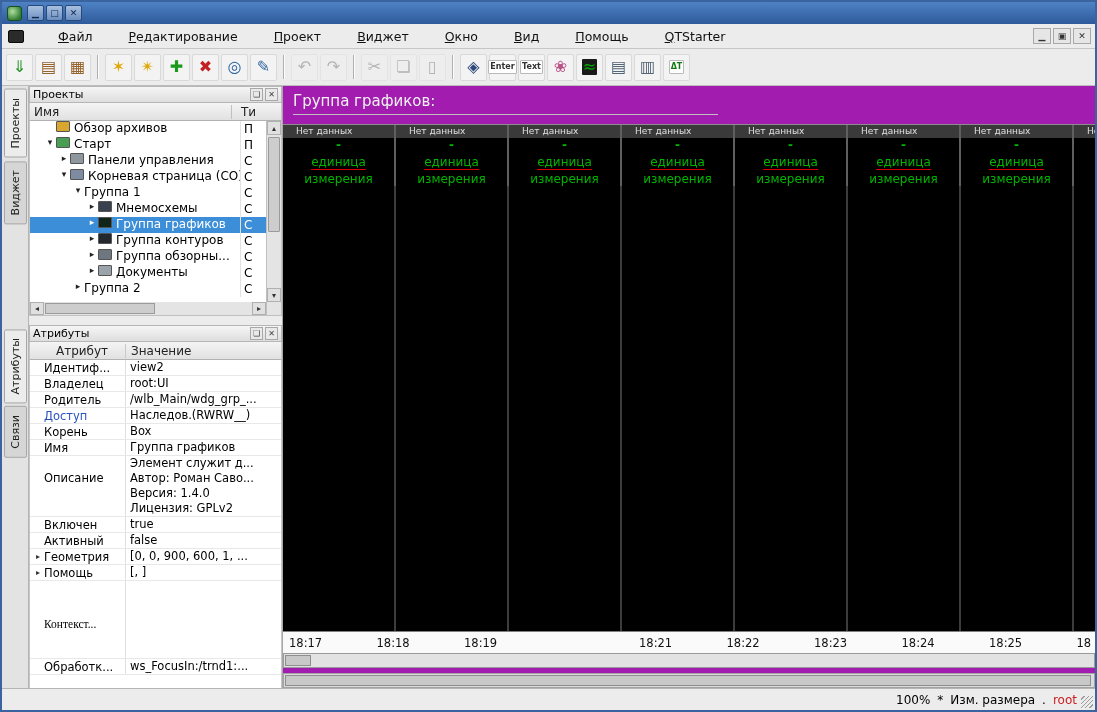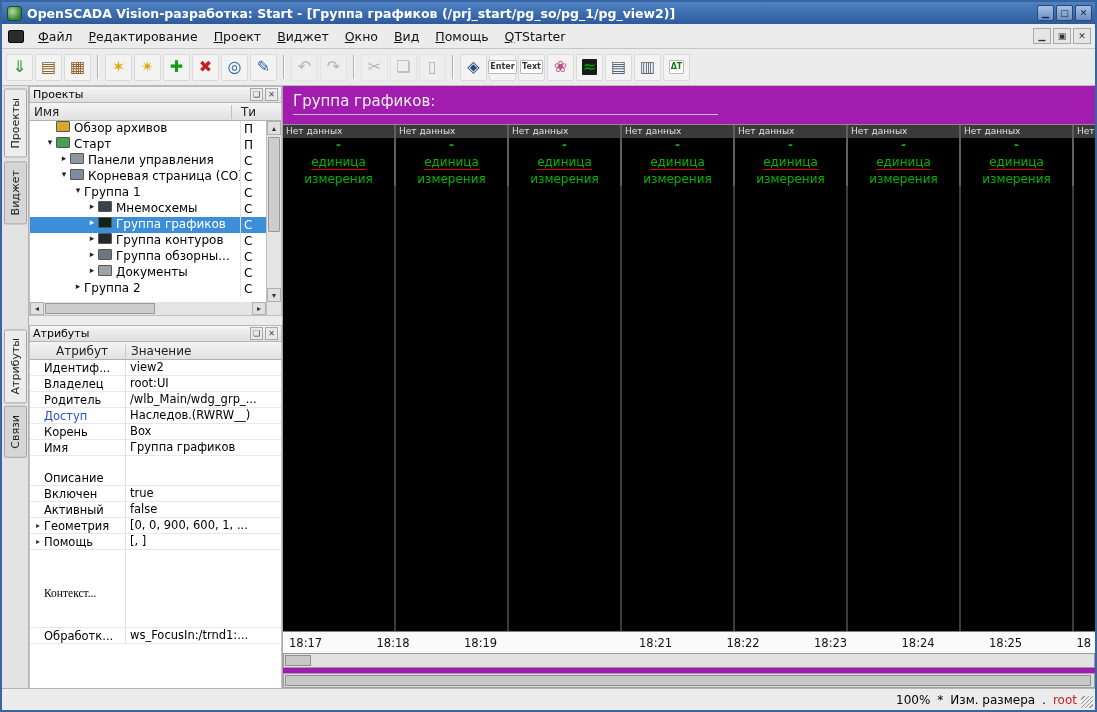--- a/index.html
+++ b/index.html
@@ -19,21 +19,21 @@
   .tb-btn { width:17px; height:16px; display:flex; align-items:center; justify-content:center;
             font-size:9px; font-weight:bold; color:#12294d; background:linear-gradient(#a8c0e0,#6c8fc0);
             border:1px solid #27497c; border-radius:2px; }
 
   
   .menubar { height:25px; flex:none; display:flex; align-items:center; background:#ececec;
              border-bottom:1px solid #c6c6c6; padding:0 4px; }
   .child-icon { width:16px; height:13px; background:#2b2b2b; border:1px solid #0a0a0a;
                 border-radius:2px; margin:0 6px 0 2px; flex:none; }
   .menu-items { display:flex; flex:1; }
-  .menu-item { padding:3px 8px; font-size:12.5px; color:#111; white-space:nowrap; }
+  .menu-item { padding:3px 8px; font-size:12.5px; color:#111; white-space:nowrap;margin-left:20px; }
   .menu-item::first-letter { text-decoration:underline; }
   .mdi-btns { display:flex; gap:2px; flex:none; }
   .mdi-btn { width:18px; height:16px; display:flex; align-items:center; justify-content:center;
              font-size:9px; background:#e6e6e6; border:1px solid #a8a8a8; color:#333; }
 
   
   .toolbar { height:37px; flex:none; display:flex; align-items:center; padding:0 4px;
              gap:2px; border-bottom:1px solid #bcbcbc; background:#ececec; }
   .tgroup { display:flex; gap:2px; }
   .toolbtn { width:27px; height:27px; display:flex; align-items:center; justify-content:center;
@@ -125,21 +125,21 @@
   .main { flex:1; min-width:0; background:#a21caf; display:flex; flex-direction:column; }
   .page-head { height:30px; flex:none; position:relative; color:#f2f2f2; }
   .page-title { position:absolute; left:10px; top:6px; font-size:15px; }
   .title-underline { position:absolute; left:10px; top:28px; width:425px; height:1px; background:#c0c0c0; }
 
   .trend-row { height:62px; flex:none; display:flex; overflow:hidden; margin-top:8px;
                border-top:1px solid #8c8c8c; background:#5f5f5f; }
   .tcell { width:111px; margin-right:2px; flex:none; background:#000; display:flex;
            flex-direction:column; overflow:hidden; }
   .tcell-head { height:13px; flex:none; background:#3a3a3a; color:#e0e0e0; font-size:9px;
-                line-height:13px; padding-left:3px; white-space:nowrap; overflow:hidden; }
+                line-height:13px; padding-left:13px; white-space:nowrap; overflow:hidden; }
   .tcell-val { color:var(--green,#00b400); font-size:12px; font-weight:bold; text-align:center; line-height:15px; }
   .tcell-unit { text-align:center; line-height:16px; }
   .tcell-unit span { color:var(--green,#00b400); font-size:12px; display:inline-block;
                      line-height:14px; border-bottom:1px solid var(--red,#dd0000); }
 
   .chart { flex:1; background:repeating-linear-gradient(to right,#000 0 111px,#3c3c3c 111px 113px); }
 
   .time-axis { height:22px; flex:none; background:#fafafa; border-top:1px solid #808080;
                position:relative; overflow:hidden; }
   .time-label { position:absolute; top:4px; font-size:11.5px; color:#111; white-space:nowrap; }
@@ -160,21 +160,20 @@
   .grip { position:absolute; right:2px; bottom:2px; width:12px; height:12px;
           background:repeating-linear-gradient(135deg, transparent 0 2px, #9a9a9a 2px 3px); }
 </style>
 </head>
 <body>
 
 <div class="window">
 
   <div class="titlebar">
     <span class="app-icon"></span>
-    <span class="title-text">OpenSCADA Vision-разработка: Start - [Группа графиков (/prj_start/pg_so/pg_1/pg_view2)]</span>
     <span class="tb-btns">
       <span class="tb-btn">▁</span>
       <span class="tb-btn">□</span>
       <span class="tb-btn">✕</span>
     </span>
   </div>
 
   <div class="menubar">
     <span class="child-icon"></span>
     <div class="menu-items">
@@ -516,20 +515,26 @@
                 <span class="aexp"></span>
                 <span class="aname">Имя</span>
               </div>
               <div class="acell-value">Группа графиков</div>
             </div>
 
             <div class="arow topname">
               <div class="acell-name">
                 <span class="aexp"></span>
                 <span class="aname">Описание</span>
+              </div>
+              <div class="acell-value">
+                <div>Элемент служит д...</div>
+                <div>Автор: Роман Саво...</div>
+                <div>Версия: 1.4.0</div>
+                <div>Лицензия: GPLv2</div>
               </div>
             </div>
 
             <div class="arow">
               <div class="acell-name">
                 <span class="aexp"></span>
                 <span class="aname">Включен</span>
               </div>
               <div class="acell-value">true</div>
             </div>

